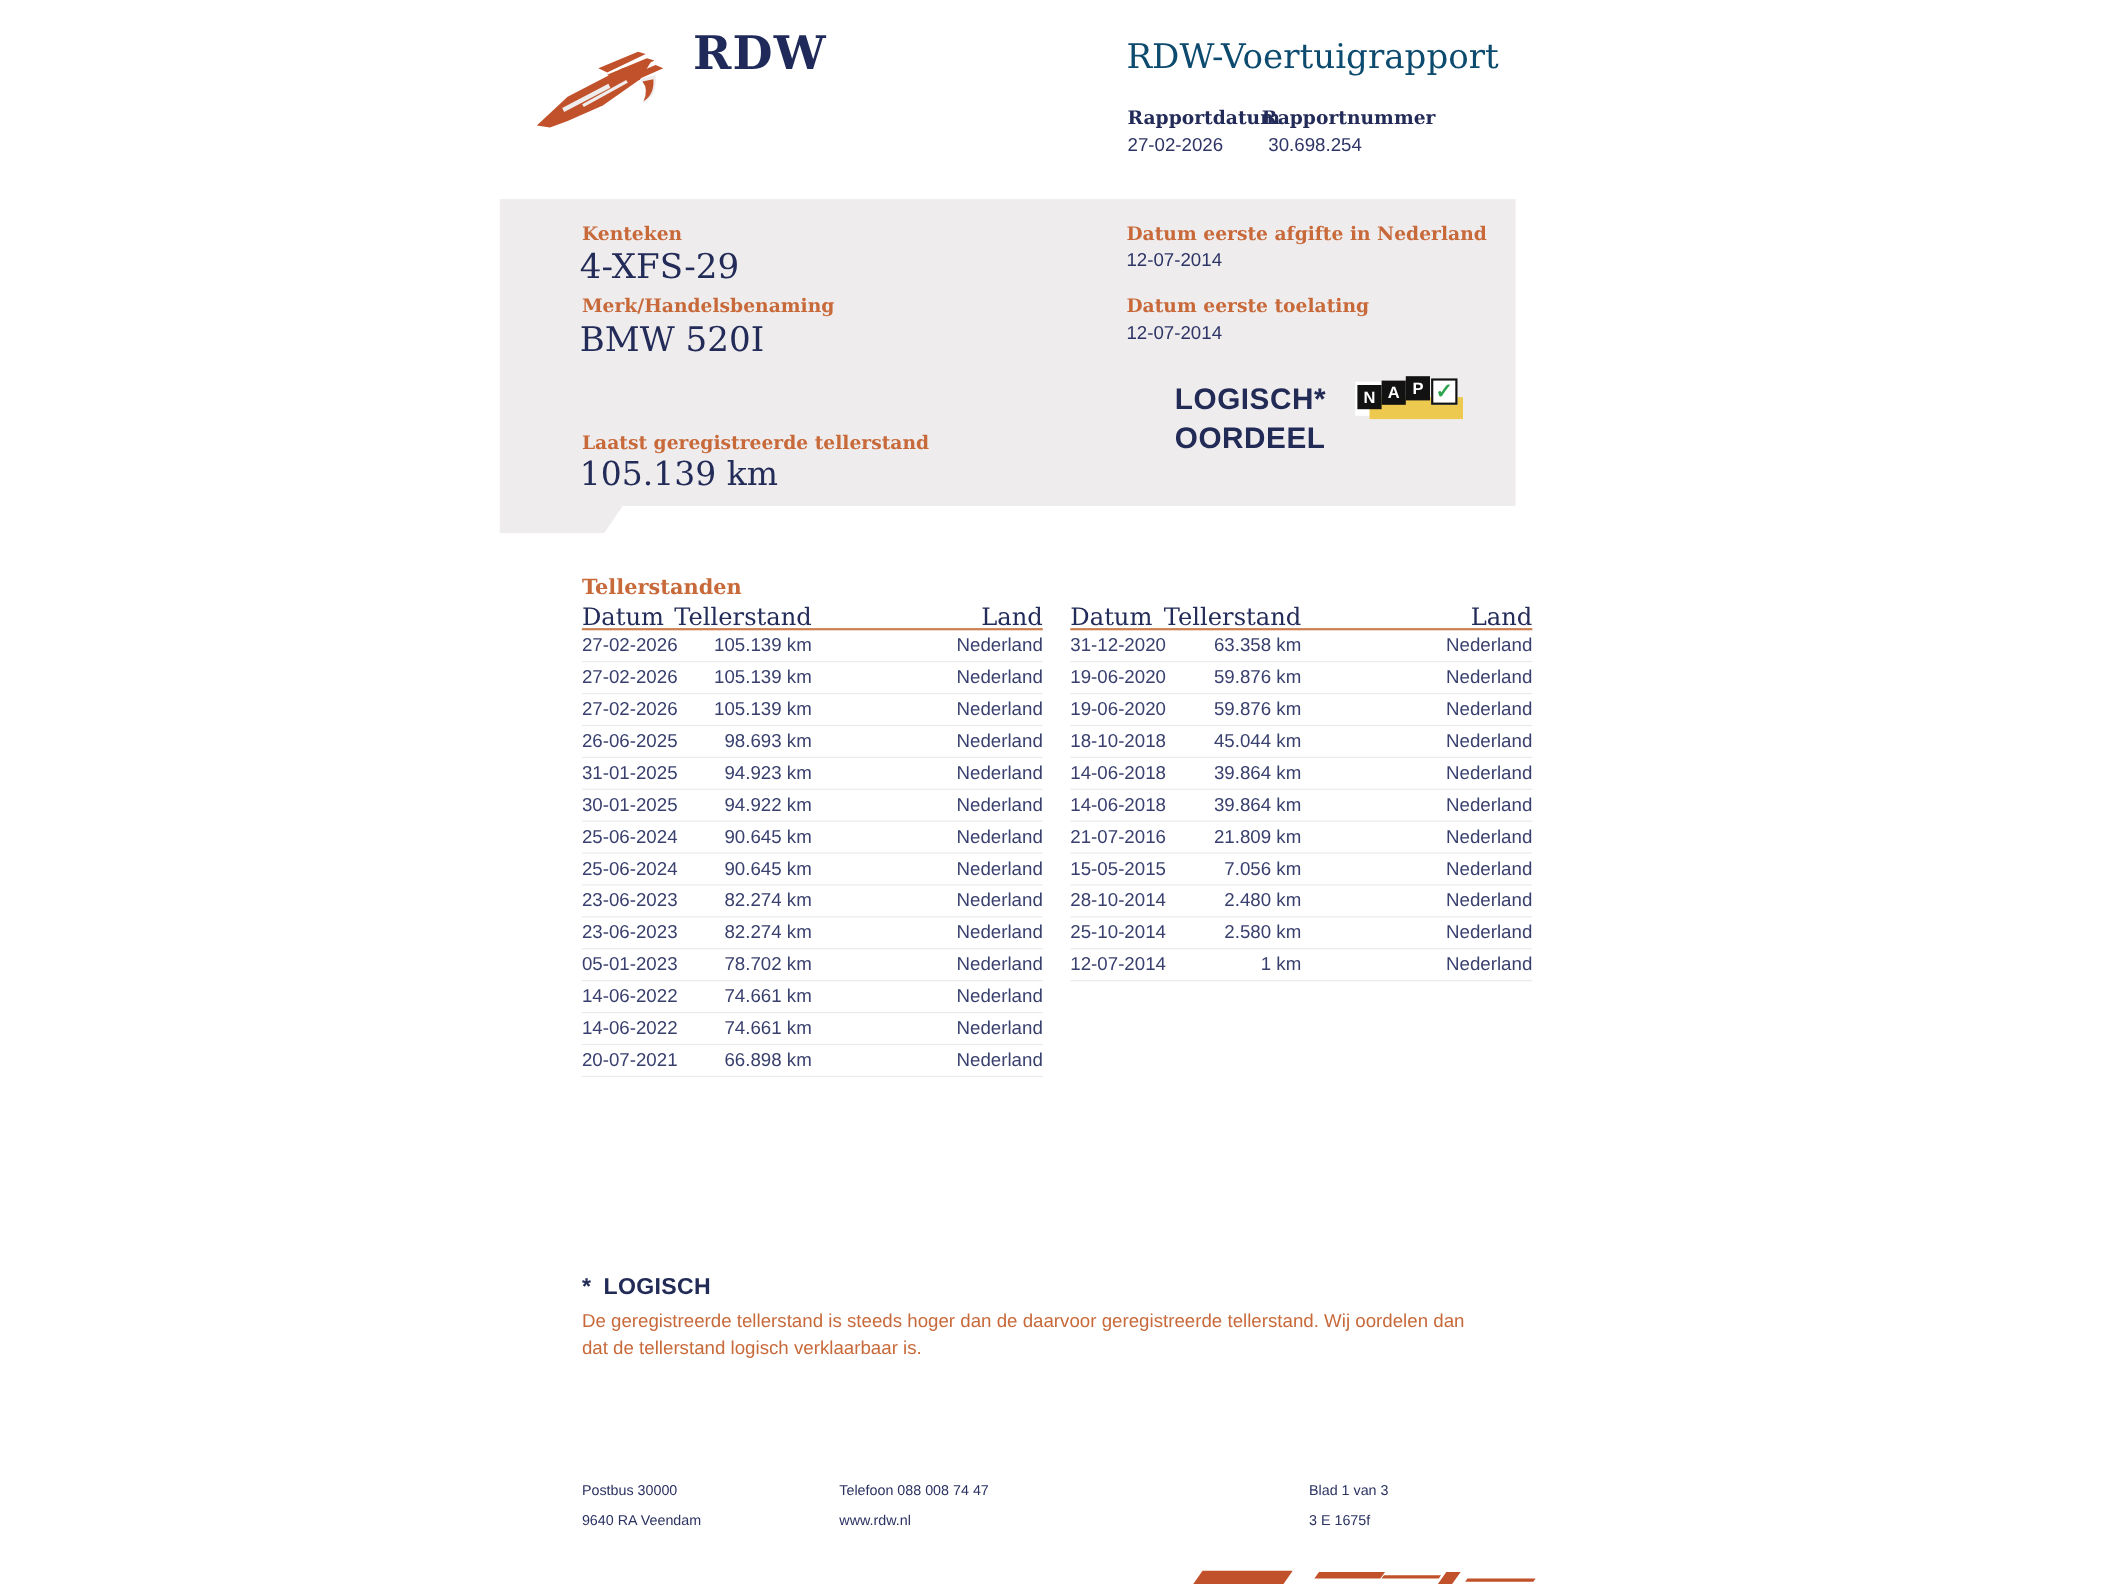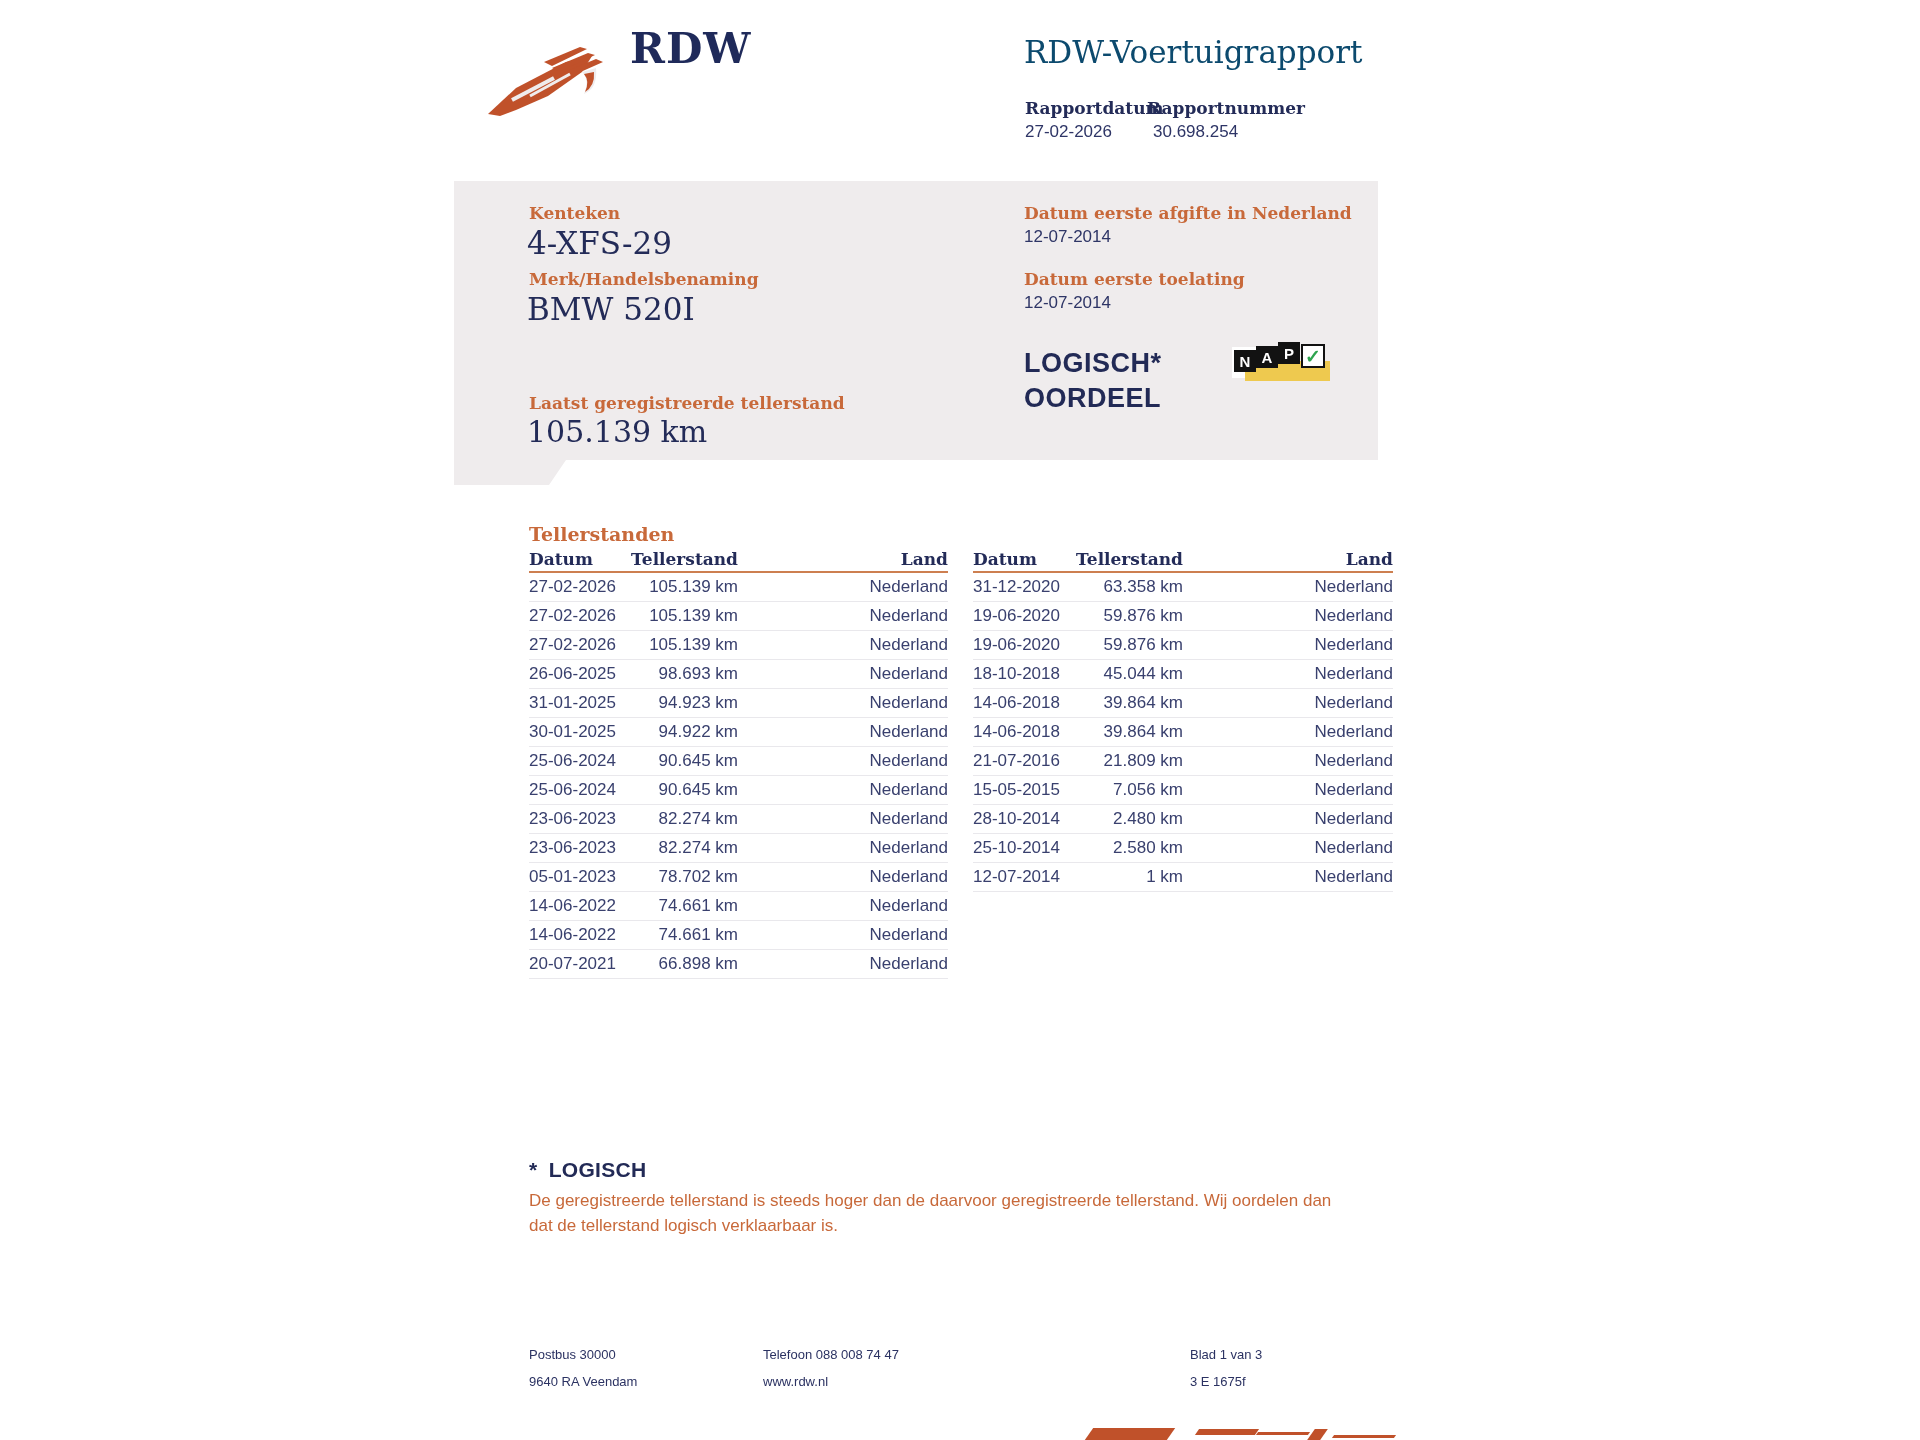--- a/index.html
+++ b/index.html
@@ -12,36 +12,36 @@
              font-size:42px;color:#1f2a5a;letter-spacing:1px;}
   .doc-title{left:1024px;top:34px;font-family:"DejaVu Serif",serif;font-size:31px;color:#0c4a6e;}
   .hdr-label{font-family:"DejaVu Serif",serif;font-weight:bold;font-size:17px;color:#232b58;}
   .hdr-value{font-size:17px;color:#2e3566;}
 
   
   .panel{left:454px;top:181px;width:924px;height:304px;background:#efeced;
          clip-path:polygon(0 0,100% 0,100% 279px,112px 279px,95px 304px,0 304px);}
   .p-label{font-family:"DejaVu Serif",serif;font-weight:bold;font-size:17px;color:#c8693a;}
   .p-value{font-family:"DejaVu Serif",serif;font-size:31px;color:#232b58;}
-  .oordeel{font-size:27px;font-weight:bold;color:#222a56;line-height:35px;letter-spacing:.5px;}
+  .oordeel{font-size:27px;font-weight:bold;color:#222a56;line-height:35px;letter-spacing:.5px;margin-left:44px;}
 
   
   .nap{left:778px;top:160px;width:102px;height:46px;}
   .nap-plate{position:absolute;left:0;top:6px;width:68px;height:31px;background:#ffffff;}
   .nap-bar{position:absolute;left:13px;top:20px;width:85px;height:20px;background:#eec94f;}
   .nap-tile{position:absolute;width:22px;height:22px;background:#121212;color:#ffffff;
             font-weight:bold;font-size:15px;display:flex;align-items:center;justify-content:center;}
   .nap-check{position:absolute;width:20px;height:20px;background:#ffffff;border:2px solid #121212;
              color:#2ea44f;font-size:19px;font-weight:bold;display:flex;align-items:center;justify-content:center;line-height:1;}
 
   
   .section-title{font-family:"DejaVu Serif",serif;font-weight:bold;font-size:19px;color:#c8693a;}
   .ttable{position:absolute;top:549px;}
   .t-head{position:relative;height:22px;border-bottom:2px solid #cd7f50;}
-  .t-head span{font-family:"DejaVu Serif",serif;font-weight:bold;font-size:17px;color:#232b58;}
+  .t-head span{font-family:"DejaVu Serif",serif;font-weight:normal;font-size:22px;color:#232b58;}
   .t-row{position:relative;height:28px;border-bottom:1px solid #e9e8ec;}
   .t-row span{position:absolute;top:50%;transform:translateY(-50%);font-size:17px;color:#39406e;white-space:nowrap;}
   .c1{position:absolute;left:0;}
   .c2{position:absolute;right:210px;}
   .c3{position:absolute;right:0;}
   .t-head .c1{top:0;} .t-head .c2{top:0;} .t-head .c3{top:0;}
 
   
   .fn-title{font-size:21px;font-weight:bold;color:#222a56;letter-spacing:.3px;}
   .fn-body{width:815px;font-size:17px;line-height:25px;color:#c8693a;}

